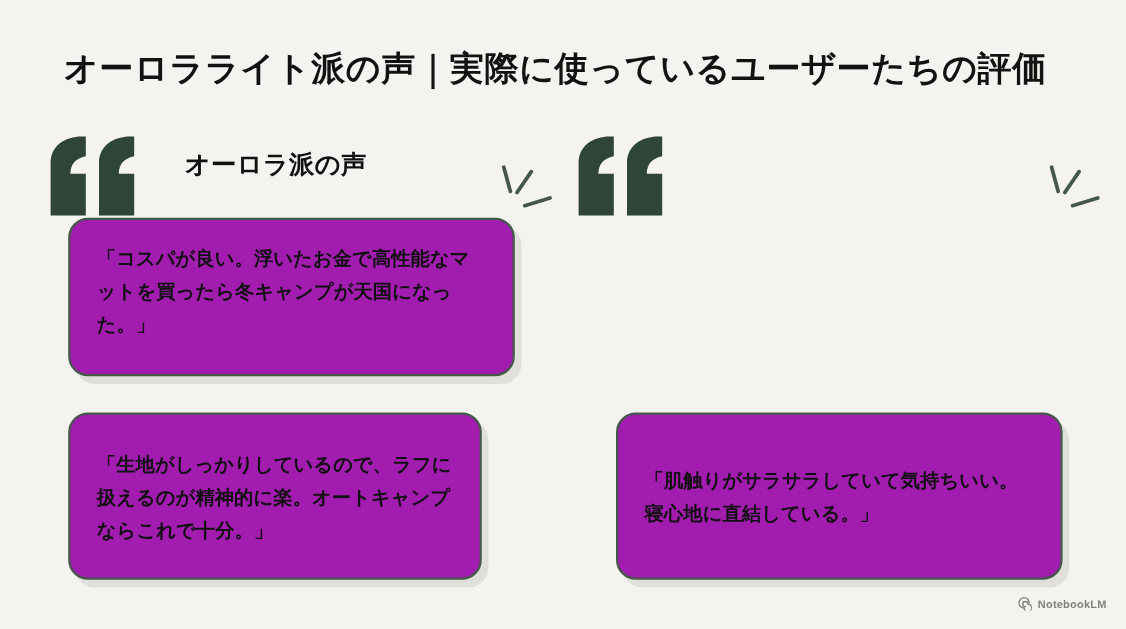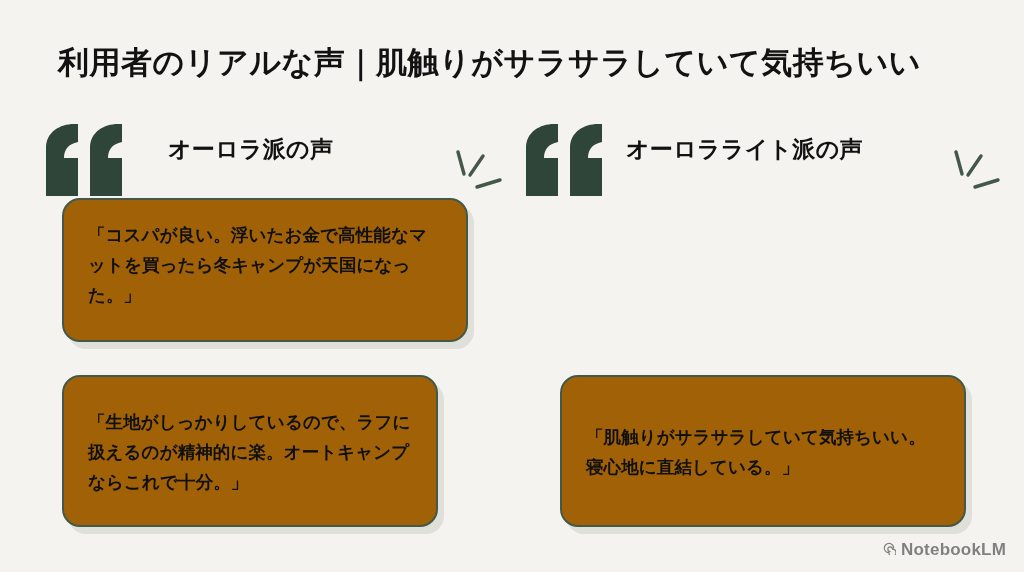--- a/index.html
+++ b/index.html
@@ -68,21 +68,21 @@
     white-space: nowrap;
     letter-spacing: 0.3px;
   }
   .column.left  .col-title { left: 128px; }
   .column.right .col-title { left: 106px; }
 
   
   .card {
     position: absolute;
     box-sizing: border-box;
-    background: #a16207;
+    background: #a21caf;
     border: 2px solid #44584a;
     border-radius: 18px;
     box-shadow: 6px 7px 0 0 rgba(208, 212, 203, 0.62);
     padding: 20px 24px 18px 24px;
     display: flex;
     align-items: flex-start;
   }
   .card-text {
     font-size: 17.5px;
     line-height: 1.72;
@@ -116,33 +116,33 @@
   .watermark {
     position: absolute;
     right: 18px;
     bottom: 12px;
     display: flex;
     align-items: center;
     gap: 5px;
     opacity: 0.62;
   }
   .watermark-label {
-    font-size: 17px;
+    font-size: 10px;
     font-weight: 700;
     color: #3a3a3a;
     letter-spacing: 0.2px;
   }
   .wm-icon { display: block; }
 </style>
 </head>
 <body>
 
 <div class="slide">
 
-  <div class="page-title">利用者のリアルな声｜肌触りがサラサラしていて気持ちいい</div>
+  <div class="page-title">オーロラライト派の声｜実際に使っているユーザーたちの評価</div>
 
   <div class="column left">
     <div class="col-head">
       <span class="quote-mark">
         <svg width="96" height="80" viewBox="0 0 96 80" xmlns="http://www.w3.org/2000/svg">
           <path fill="currentColor" d="M6 26 C6 10, 20 2, 34 2 L38 2 L38 20 C28 22, 24 28, 24 36 L38 36 L38 74 L6 74 Z"></path>
           <path fill="currentColor" d="M50 26 C50 10, 64 2, 78 2 L82 2 L82 20 C72 22, 68 28, 68 36 L82 36 L82 74 L50 74 Z"></path>
         </svg>
       </span>
       <span class="col-title">オーロラ派の声</span>
@@ -150,21 +150,20 @@
   </div>
 
   <div class="column right">
     <div class="col-head">
       <span class="quote-mark">
         <svg width="96" height="80" viewBox="0 0 96 80" xmlns="http://www.w3.org/2000/svg">
           <path fill="currentColor" d="M6 26 C6 10, 20 2, 34 2 L38 2 L38 20 C28 22, 24 28, 24 36 L38 36 L38 74 L6 74 Z"></path>
           <path fill="currentColor" d="M50 26 C50 10, 64 2, 78 2 L82 2 L82 20 C72 22, 68 28, 68 36 L82 36 L82 74 L50 74 Z"></path>
         </svg>
       </span>
-      <span class="col-title">オーロラライト派の声</span>
     </div>
   </div>
 
   <div class="card l1">
     <div class="card-text">「コスパが良い。浮いたお金で高性能なマットを買ったら冬キャンプが天国になった。」</div>
   </div>
 
   <div class="card l2">
     <div class="card-text">「生地がしっかりしているので、ラフに扱えるのが精神的に楽。オートキャンプならこれで十分。」</div>
   </div>

